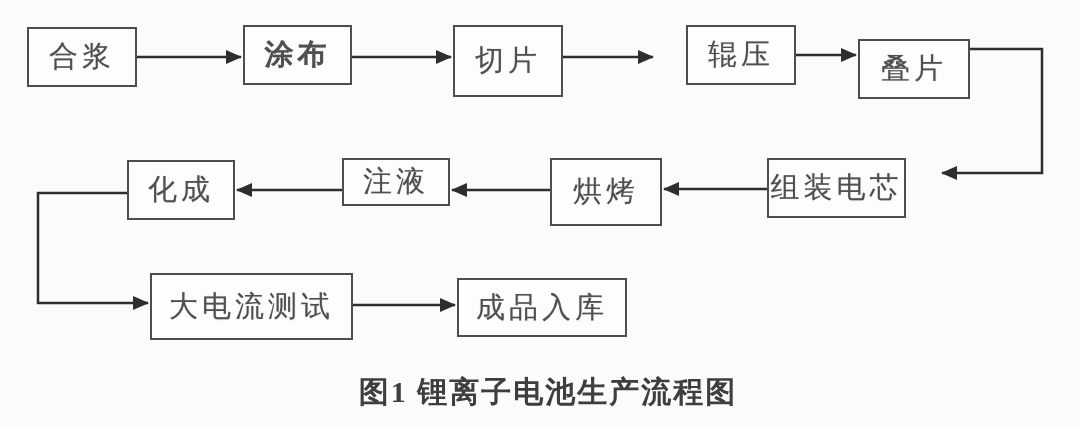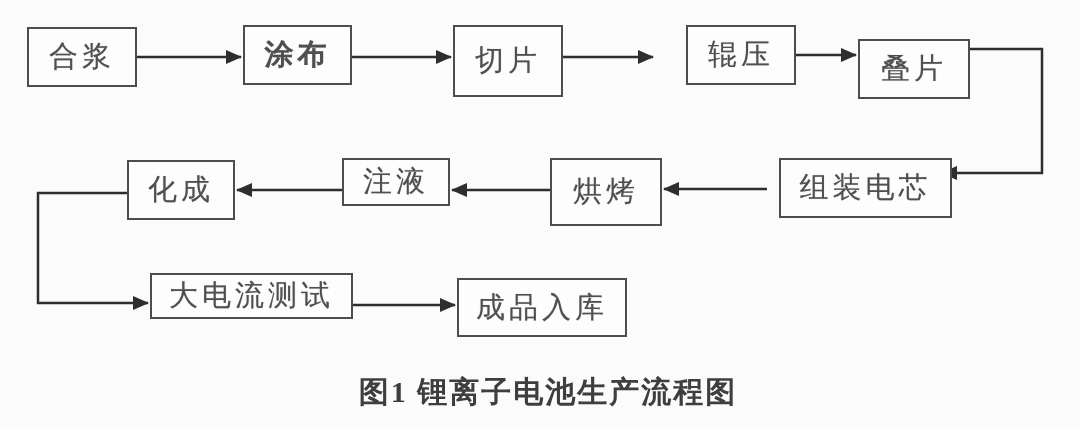--- a/index.html
+++ b/index.html
@@ -92,33 +92,33 @@
       </div>
       <div class="node" style="left: 453px; top: 25px; width: 110px; height: 72px;">
         <span>切片</span>
       </div>
       <div class="node" style="left: 686px; top: 25px; width: 110px; height: 60px;">
         <span>辊压</span>
       </div>
       <div class="node" style="left: 858px; top: 23px; width: 112px; height: 60px; margin-top: 16px;">
         <span>叠片</span>
       </div>
-      <div class="node" style="left: 767px; top: 158px; width: 173px; height: 60px; margin-left: 12px;">
+      <div class="node" style="left: 767px; top: 158px; width: 139px; height: 60px;">
         <span>组装电芯</span>
       </div>
       <div class="node" style="left: 550px; top: 158px; width: 112px; height: 68px;">
         <span>烘烤</span>
       </div>
       <div class="node" style="left: 342px; top: 158px; width: 108px; height: 48px;">
         <span>注液</span>
       </div>
       <div class="node" style="left: 127px; top: 160px; width: 108px; height: 60px; text-align: center;">
         <span>化成</span>
       </div>
-      <div class="node" style="left: 150px; top: 273px; width: 203px; height: 46px;">
+      <div class="node" style="left: 150px; top: 273px; width: 203px; height: 67px;">
         <span>大电流测试</span>
       </div>
       <div class="node" style="left: 457px; top: 278px; width: 170px; height: 59px; text-align: center;">
         <span>成品入库</span>
       </div>
     </div>
 
   <div class="caption">图1 锂离子电池生产流程图</div>
 
 </div>

